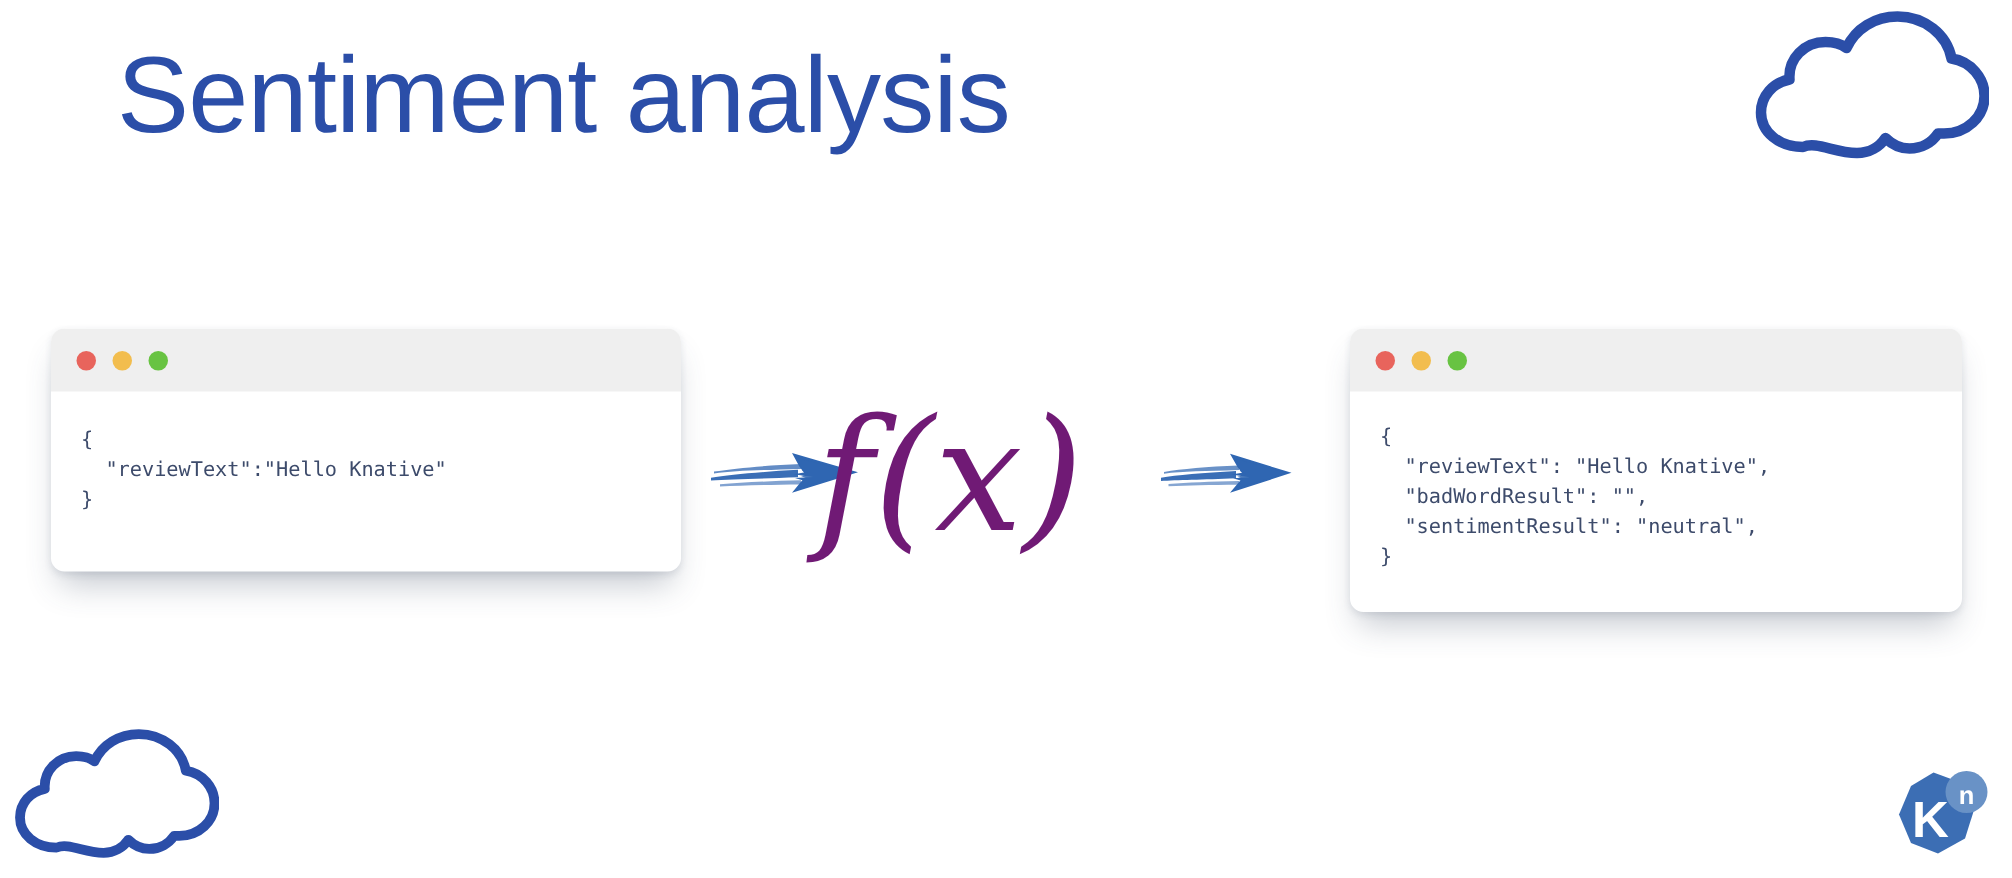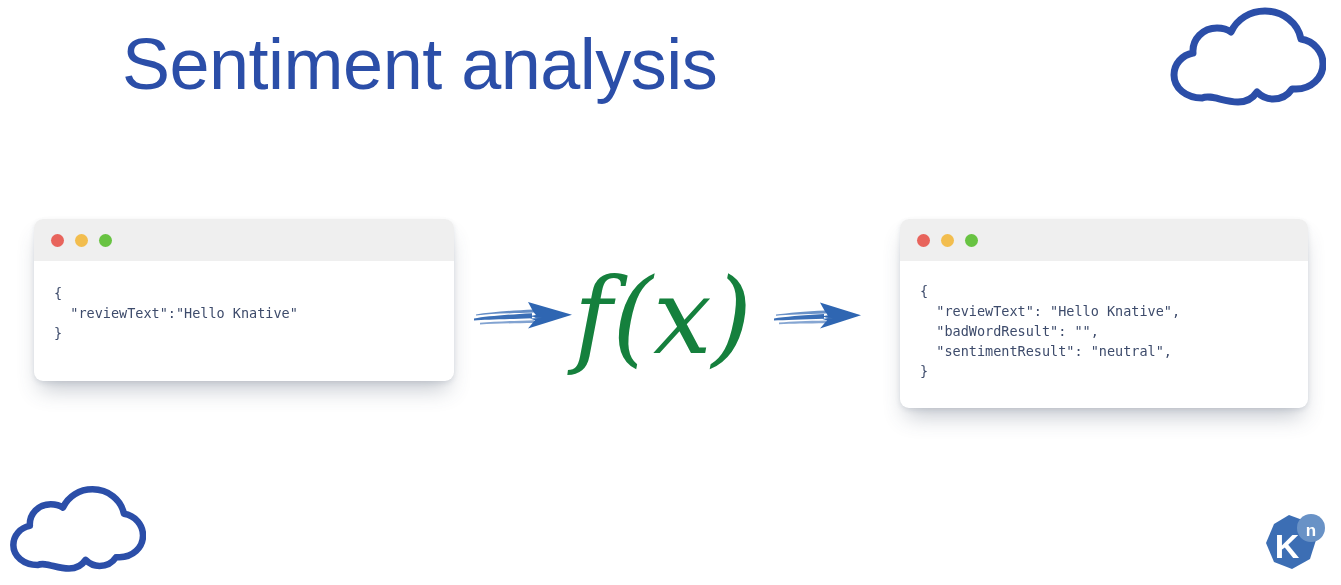--- a/index.html
+++ b/index.html
@@ -20,21 +20,20 @@
     position: absolute;
     left: 78px;
     top: 28px;
     font-family: "Liberation Sans", sans-serif;
     font-size: 72px;
     font-weight: 400;
     color: #2B4EA8;
     letter-spacing: -0.5px;
     line-height: 1.0;
     white-space: nowrap;
-    margin-left: 44px;
   }
 
   
   .code-window {
     position: absolute;
     background: #ffffff;
     border-radius: 9px;
     box-shadow: 0 14px 22px -6px rgba(60, 72, 96, 0.30),
                 0 2px 5px rgba(60, 72, 96, 0.12);
     overflow: hidden;
@@ -69,30 +68,30 @@
 
   #window-input  { left: 34px;  top: 219px; width: 420px; height: 162px; }
   #window-output { left: 900px; top: 219px; width: 408px; height: 189px; }
 
   #window-input .code-body  { padding-top: 22px; }
   #window-output .code-body { padding-top: 20px; }
 
   
   #fx-symbol {
     position: absolute;
-    left: 568px;
+    left: 544px;
     top: 252px;
     width: 190px;
     height: 130px;
     font-family: "DejaVu Serif", "Liberation Serif", serif;
     font-style: italic;
     font-size: 104px;
-    color: #15803d;
+    color: #701a75;
     line-height: 130px;
-    text-align: center;
+    text-align: left;
     white-space: nowrap;
   }
 
   
   .brush-arrow {
     position: absolute;
   }
   #arrow-left  { left: 472px; top: 294px; }
   #arrow-right { left: 772px; top: 296px; }
 

